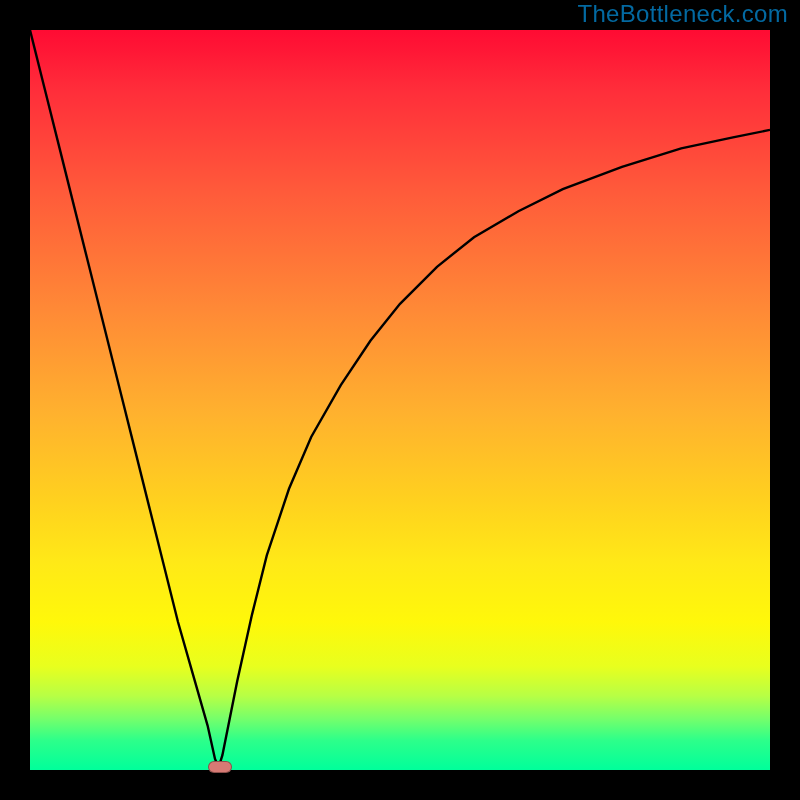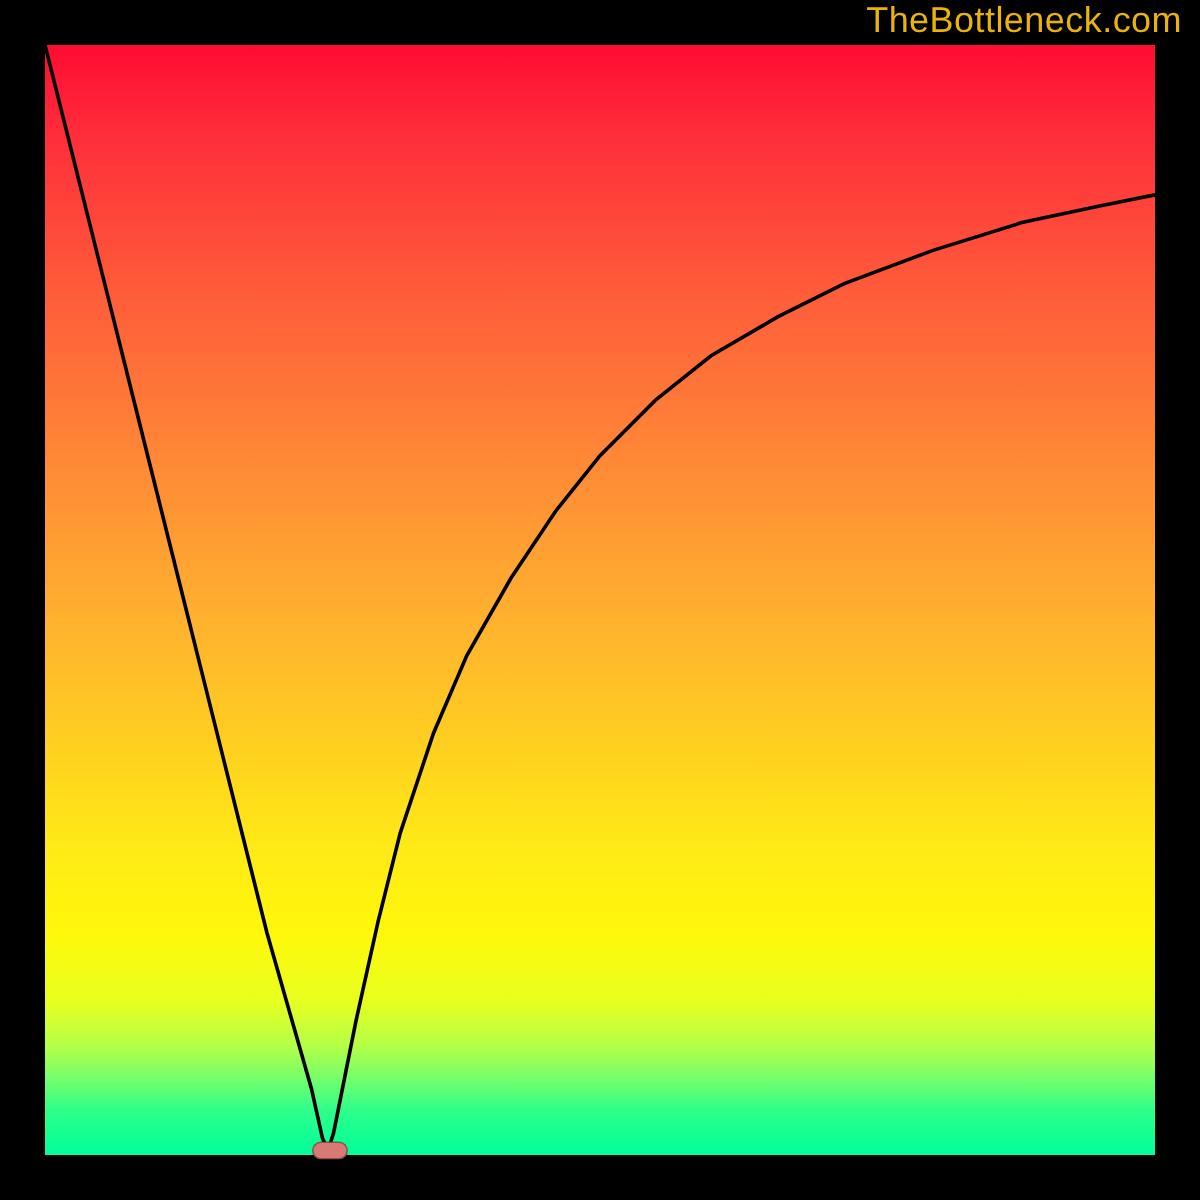--- a/index.html
+++ b/index.html
@@ -45,21 +45,21 @@
     position: absolute;
     left: 0;
     top: 0;
     width: 740px;
     height: 740px;
   }
   .watermark {
     position: absolute;
     top: 0;
     right: 12px;
-    color: #eab308;
+    color: #0369a1;
     font-size: 24px;
     letter-spacing: 0.3px;
     user-select: none;
   }
   .marker {
     position: absolute;
     background: #d77a74;
     border-radius: 6px;
     border: 1px solid rgba(0,0,0,0.35);
   }

